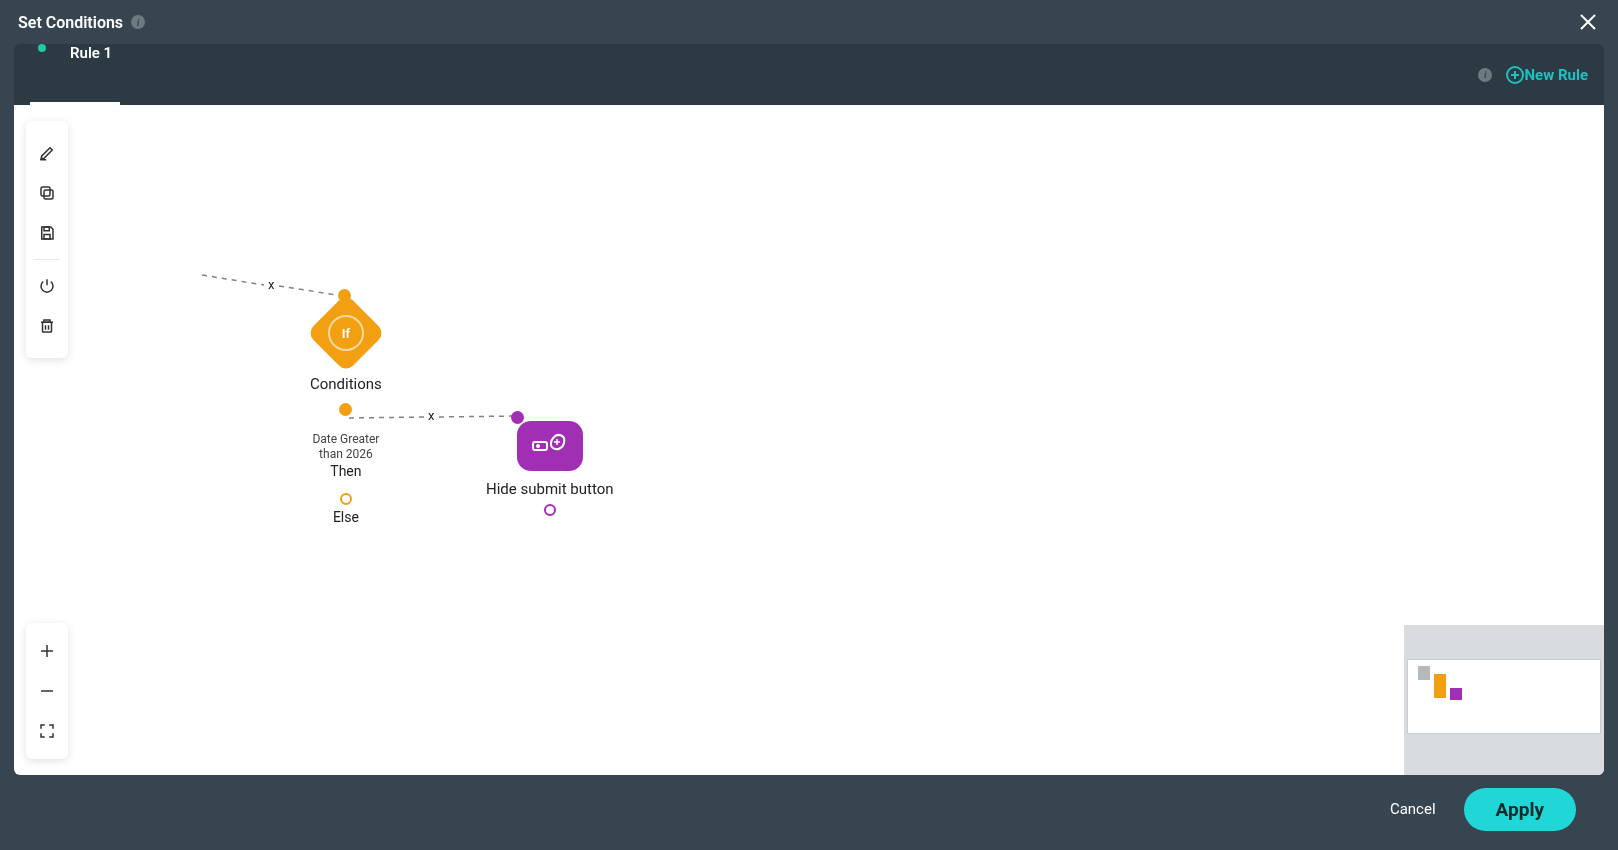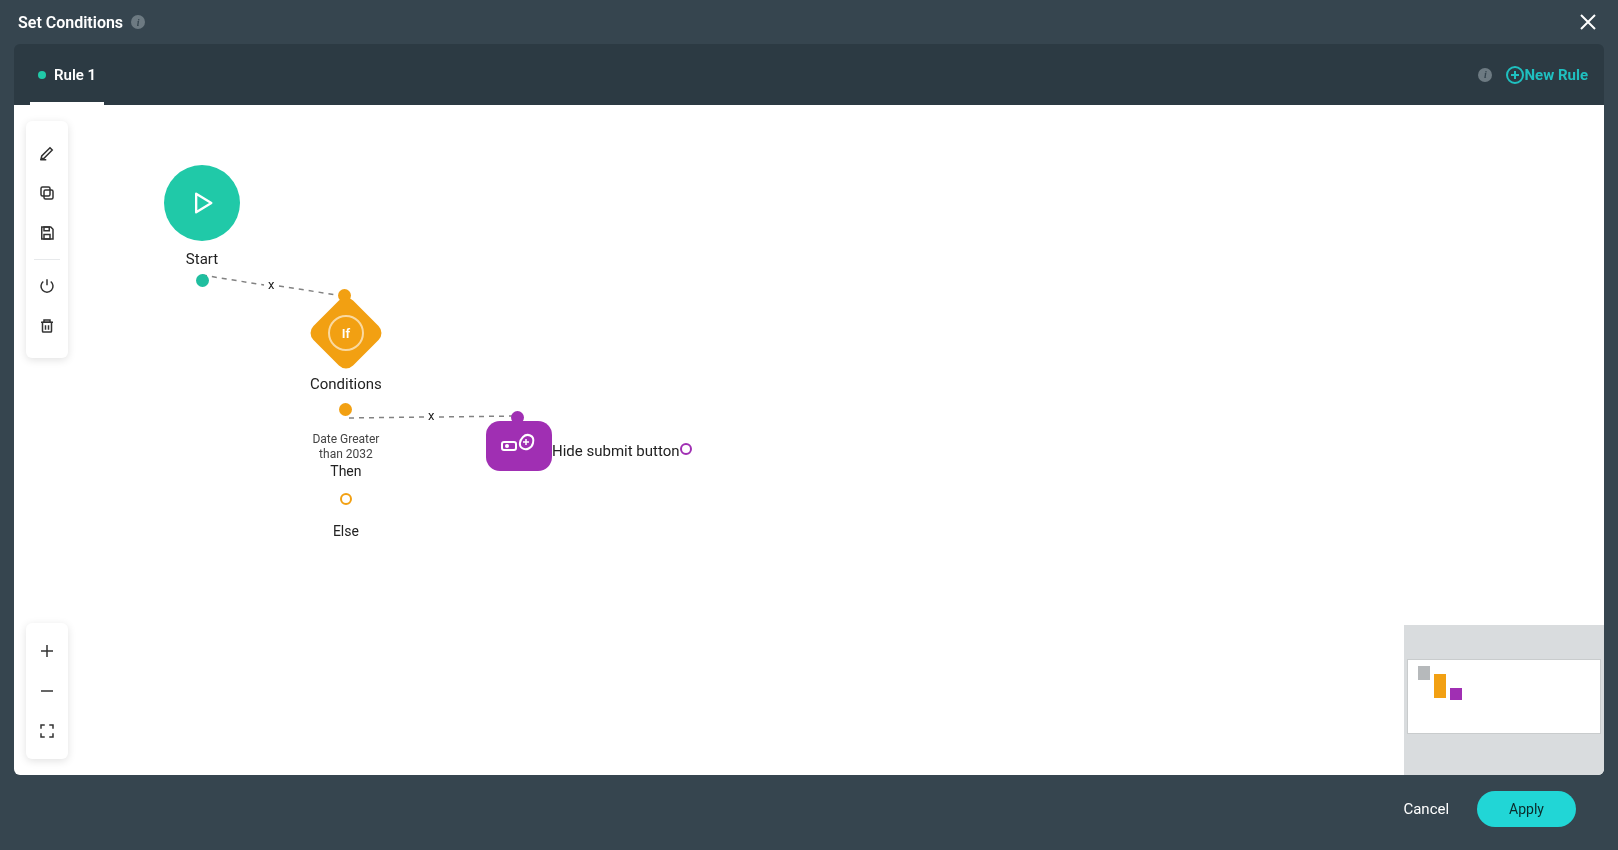--- a/index.html
+++ b/index.html
@@ -64,22 +64,22 @@
       border-radius: 6px 6px 0 0;
       display: flex;
       align-items: center;
       justify-content: space-between;
       padding: 0 16px;
       margin-top: 0px;
       position: relative;
     }
     .tab {
       display: flex;
-      align-items: center;
-      gap: 8px;
+      align-items: flex-start;
+      gap: 24px;
       color: #fff;
       font-size: 15px;
       font-weight: 600;
       height: 100%;
       padding: 0 8px;
       position: relative;
       cursor: pointer;
     }
     .tab::after {
       content: '';
@@ -249,21 +249,21 @@
       font-size: 14px;
       color: #222;
       margin-top: 1px;
     }
 
     .node-action {
       position: absolute;
       top: 316px;
       left: 472px;
       display: flex;
-      flex-direction: row;
+      flex-direction: column;
       align-items: center;
     }
     .action-rect {
       width: 66px;
       height: 50px;
       border-radius: 14px;
       background: #a02fb3;
       display: flex;
       align-items: center;
       justify-content: center;
@@ -322,22 +322,22 @@
       padding: 0 42px;
     }
     .cancel-btn {
       color: #fff;
       font-size: 15px;
       cursor: pointer;
     }
     .apply-btn {
       background: #21d6d6;
       color: #0b2a2a;
-      font-size: 14px;
-      font-weight: 400;
+      font-size: 19px;
+      font-weight: 700;
       border-radius: 22px;
       padding: 10px 32px;
       cursor: pointer;
     }
   </style>
 </head>
 <body>
 
 <div class="header">
   <div class="header-title-wrap">
@@ -431,43 +431,34 @@
 
       <svg class="svg-connectors" width="100%" height="100%">
         <path d="M188 170 L250 180" stroke="#828282" stroke-width="1.5" stroke-dasharray="5,5" fill="none"></path>
         <path d="M265 181 L323 190" stroke="#828282" stroke-width="1.5" stroke-dasharray="5,5" fill="none"></path>
         <path d="M335 313 L410 312" stroke="#828282" stroke-width="1.5" stroke-dasharray="5,5" fill="none"></path>
         <path d="M425 312 L500 311" stroke="#828282" stroke-width="1.5" stroke-dasharray="5,5" fill="none"></path>
       </svg>
       <span class="edge-x" style="top:172px; left:254px;">x</span>
       <span class="edge-x" style="top:303px; left:414px;">x</span>
 
-      <div class="node-start">
-        <div class="start-circle">
-          <svg width="28" height="28" viewBox="0 0 24 24">
-              <path d="M7 4 L20 12 L7 20 Z" fill="none" stroke="#fff" stroke-width="2" stroke-linejoin="round"></path>
-            </svg>
-        </div>
-        <div class="node-label">Start</div>
-        <div class="port port-filled-green" style="margin-top:6px;"></div>
-      </div>
 
       <div style="position:absolute; top:184px; left:324px;" class="port port-filled-orange"></div>
 
       <div class="node-condition">
         <div class="diamond">
           <div class="diamond-inner">If</div>
         </div>
         <div class="node-label" style="margin-top:14px;">Conditions</div>
         <div class="port port-filled-orange" style="margin-top:10px;"></div>
         <div class="cond-sub" style="margin-top:16px;">Date Greater</div>
-        <div class="cond-sub">than 2032</div>
+        <div class="cond-sub">than 2026</div>
         <div class="cond-then">Then</div>
         <div class="port-open-orange" style="margin-top:14px;"></div>
-        <div class="cond-then" style="margin-top:18px;">Else</div>
+        <div class="cond-then" style="margin-top:4px;">Else</div>
       </div>
 
       <div style="position:absolute; top:306px; left:497px;" class="port port-filled-purple"></div>
 
       <div class="node-action">
         <div class="action-rect">
           <svg width="40" height="30" viewBox="0 0 40 30">
             <rect x="3" y="11" width="14" height="8" rx="2" fill="none" stroke="#fff" stroke-width="2"></rect>
             <circle cx="8" cy="15" r="2" fill="#fff"></circle>
             <path d="M24 6 C28 2, 36 4, 34 12 C33 17, 27 20, 23 17 C20 15, 20 10, 24 6 Z" fill="none" stroke="#fff" stroke-width="2"></path>

